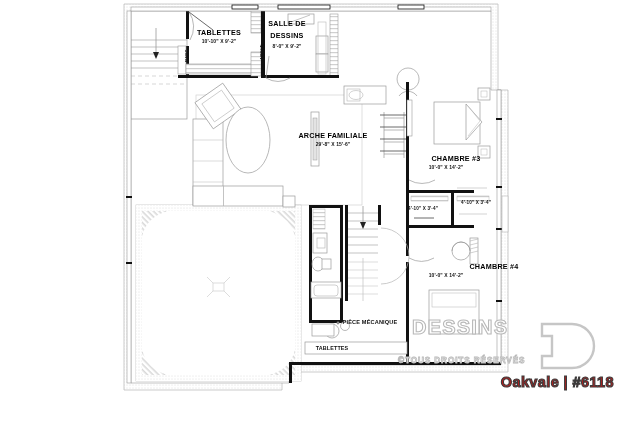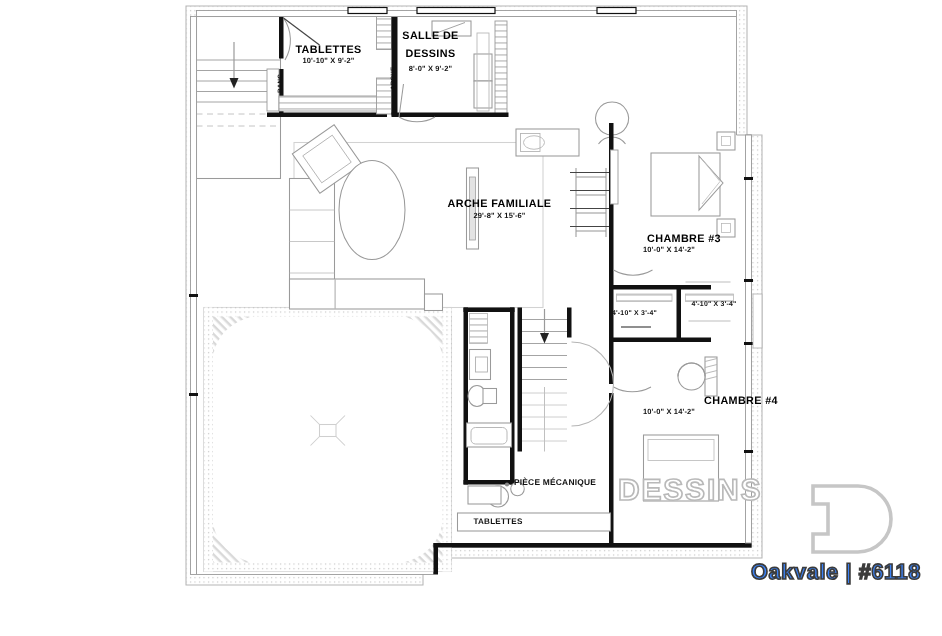--- a/index.html
+++ b/index.html
@@ -25,21 +25,21 @@
   .wm-line{position:absolute;font-weight:bold;color:#ffffff;
      -webkit-text-stroke:1.1px #b9b9b9;
      text-shadow:0 0 0 #fff;
      font-family:"Liberation Sans",sans-serif;}
   #wm1{left:20px;top:0px;font-size:20px;letter-spacing:1.2px;}
   #wm2{left:0px;top:18px;font-size:20px;letter-spacing:1.0px;}
   #wm3{left:6px;top:40px;font-size:8.2px;letter-spacing:.9px;-webkit-text-stroke:.8px #b9b9b9;}
 
   #footer{position:absolute;left:0;top:372px;width:628px;height:26px;}
   #footer-text{position:absolute;right:14px;top:2px;font-size:14.5px;font-weight:bold;
-    color:#3b82f6;-webkit-text-stroke:1.1px #3b3b3b;letter-spacing:.4px;}
+    color:#b91c1c;-webkit-text-stroke:1.1px #3b3b3b;letter-spacing:.4px;}
 </style>
 </head>
 <body>
 
 <svg id="plan" viewBox="0 0 628 424">
   <defs>
     <pattern id="dots" width="3" height="3" patternUnits="userSpaceOnUse">
       <rect width="3" height="3" fill="#ffffff"></rect>
       <circle cx="1" cy="1" r="0.45" fill="#c2c2c2"></circle>
     </pattern>
@@ -344,20 +344,21 @@
   <div class="txt tiny-lbl ctr" style="left:423px;top:206px;">4'-10" X 3'-4"</div>
   <div class="txt tiny-lbl ctr" style="left:476px;top:200px;">4'-10" X 3'-4"</div>
   <div class="txt tiny-lbl ctr" style="left:332px;top:345px;font-size:5.4px;">TABLETTES</div>
 
   <div class="txt tiny-lbl vert" style="left:184px;top:62px;font-size:4.2px;">BANC</div>
   <div class="txt tiny-lbl vert" style="left:259px;top:60px;font-size:4.2px;">ARCHE</div>
 </div>
 
 <div id="wm">
   <div class="wm-line" id="wm1">DESSINS</div>
+  <div class="wm-line" id="wm3">©TOUS DROITS RÉSERVÉS</div>
   <svg width="236" height="56" style="position:absolute;left:0;top:0;">
     <path d="M150 8 h30 a22 22 0 0 1 0 44 h-30 v-12 h10 v-20 h-10 Z" fill="none" stroke="#c6c6c6" stroke-width="2.4"></path>
   </svg>
 </div>
 
 <div id="footer">
   <div id="footer-text">Oakvale | #6118</div>
 </div>
 
 </body></html>

